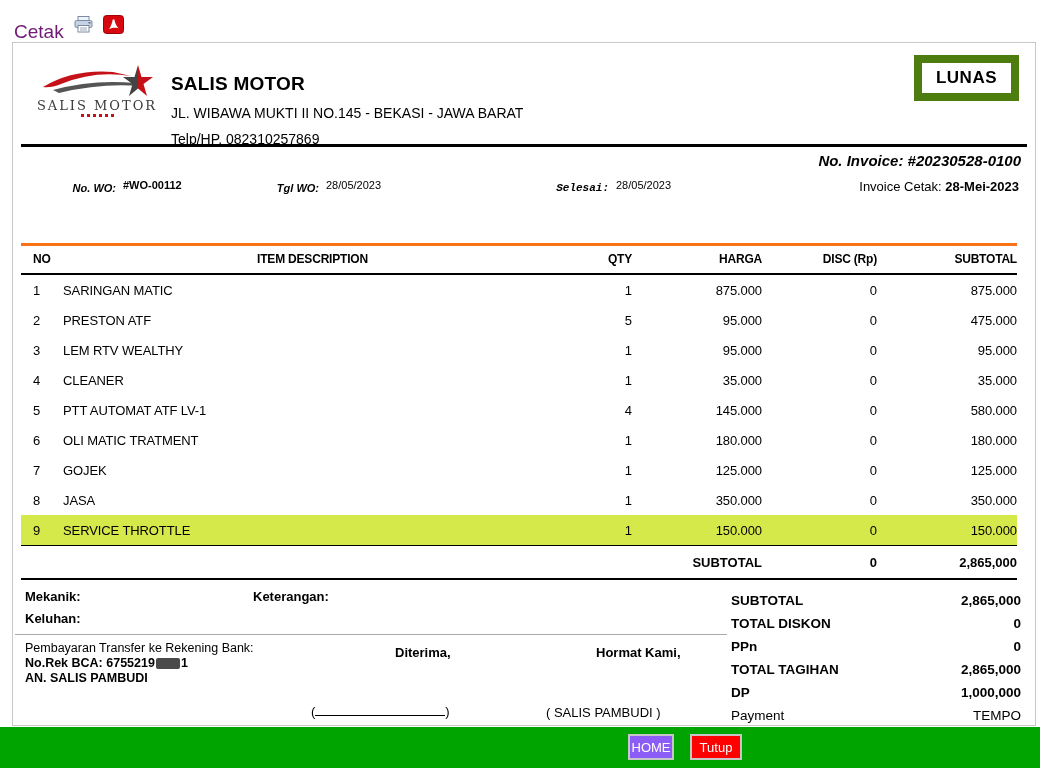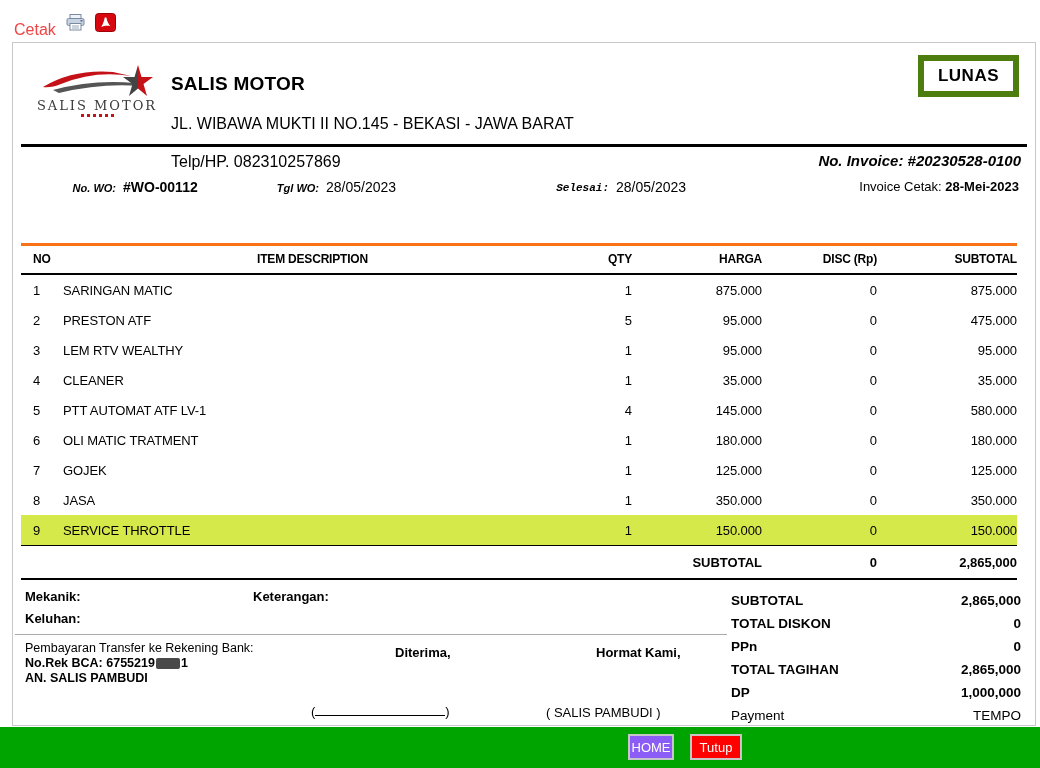--- a/index.html
+++ b/index.html
@@ -1,41 +1,41 @@
 <!DOCTYPE html>
 <html><head>
 <meta charset="utf-8">
 <style>
   * { margin:0; padding:0; box-sizing:border-box; }
   html,body { width:1040px; height:768px; background:#fff; font-family:"Liberation Sans", sans-serif; color:#000; }
   .page { position:relative; width:1040px; height:768px; overflow:hidden; }
 
   
   .print-bar { position:absolute; left:14px; top:9px; display:flex; align-items:center; gap:10px; }
-  .cetak-link { color:#ef4444; font-size:16px; text-decoration:none; cursor:pointer;margin-top:12px; }
+  .cetak-link { color:#701a75; font-size:19px; text-decoration:none; cursor:pointer;margin-top:12px; }
   .icon-btn { display:inline-block; cursor:pointer; }
 
   
   .invoice-box { position:absolute; left:12px; top:42px; width:1024px; height:684px; border:1px solid #c9c9c9; background:#fff; }
 
   
   .logo { position:absolute; left:22px; top:14px; width:130px; height:64px; }
   .company { position:absolute; left:158px; top:30px; }
   .company-name { font-size:19px; font-weight:bold; letter-spacing:0.2px; }
-  .company-addr, .company-phone { font-size:16px; margin-top:20px; }
-  .lunas-badge { position:absolute; right:16px; top:12px; border:6px solid #4d7c0f; padding:5px 14px; font-size:17px; font-weight:bold; letter-spacing:0.5px; }
+  .company-addr, .company-phone { font-size:14px; margin-top:10px; }
+  .lunas-badge { position:absolute; right:16px; top:12px; border:8px solid #4d7c0f; padding:5px 14px; font-size:17px; font-weight:bold; letter-spacing:0.5px; }
   .header-rule { position:absolute; left:8px; right:8px; top:101px; height:3px; background:#000; }
   .invoice-no-line { position:absolute; right:14px; top:109px; font-size:15px; font-weight:bold; font-style:italic; }
 
   
   .details { position:absolute; left:0; top:136px; width:100%; height:58px; font-size:13px; }
   .drow { position:absolute; left:0; width:100%; height:20px; }
   .drow1 { top:0; } .drow2 { top:26px; }
   .dlbl { position:absolute; font-size:11px; font-weight:bold; font-style:italic; top:3px; }
-  .dval { position:absolute; top:0; font-size:14px; }
+  .dval { position:absolute; top:0; font-size:11px; }
   .dl1 { left:8px; width:95px; text-align:right; }
   .dv1 { left:110px; }
   .dl2 { left:200px; width:106px; text-align:right; }
   .dv2 { left:313px; }
   .dl3 { left:460px; width:136px; text-align:right;font-family:Liberation Mono, monospace; }
   .dv3 { left:603px; }
   .dc4 { position:absolute; right:16px; top:0; text-align:right; font-size:13px; }
   .plain-lbl { font-weight:normal; font-style:normal; font-size:13px; }
   .b { font-weight:bold; }
   .redact { display:inline-block; background:#4a4a4a; border-radius:2px; vertical-align:middle; }

